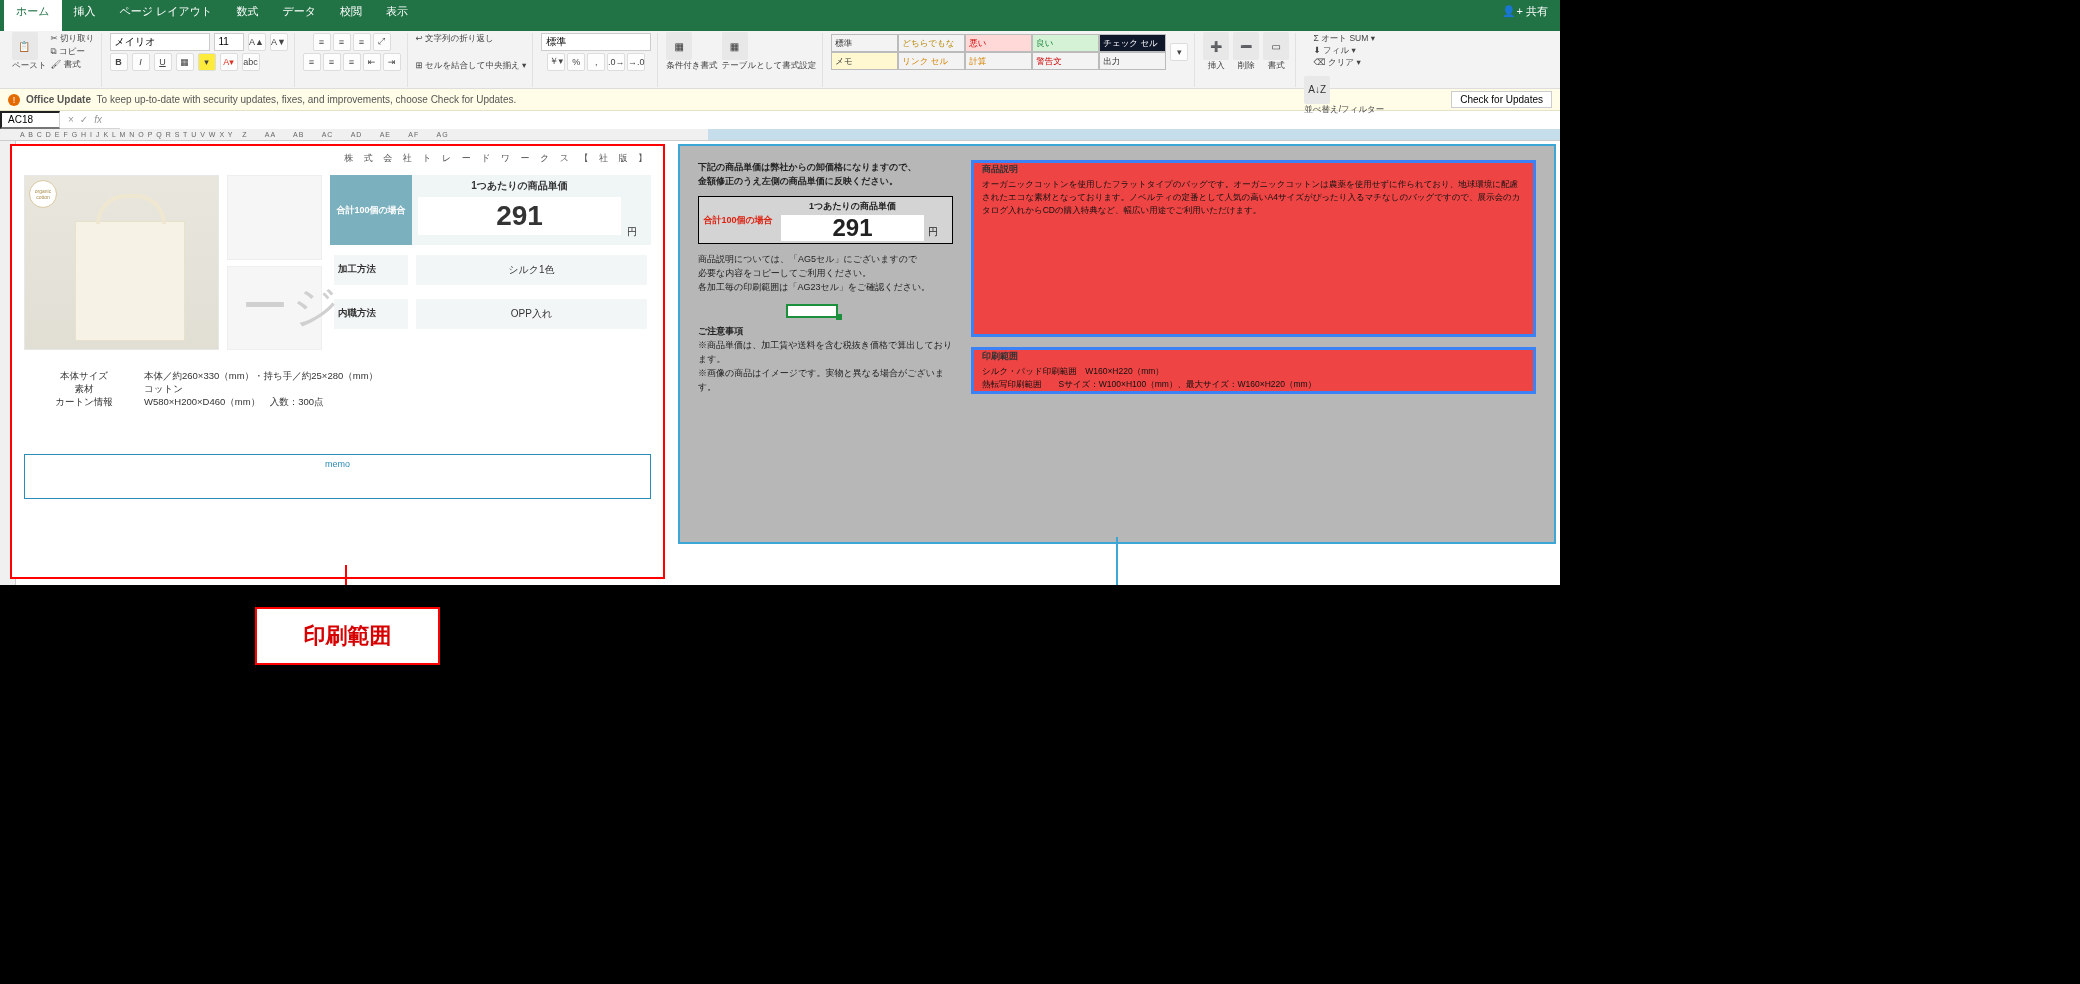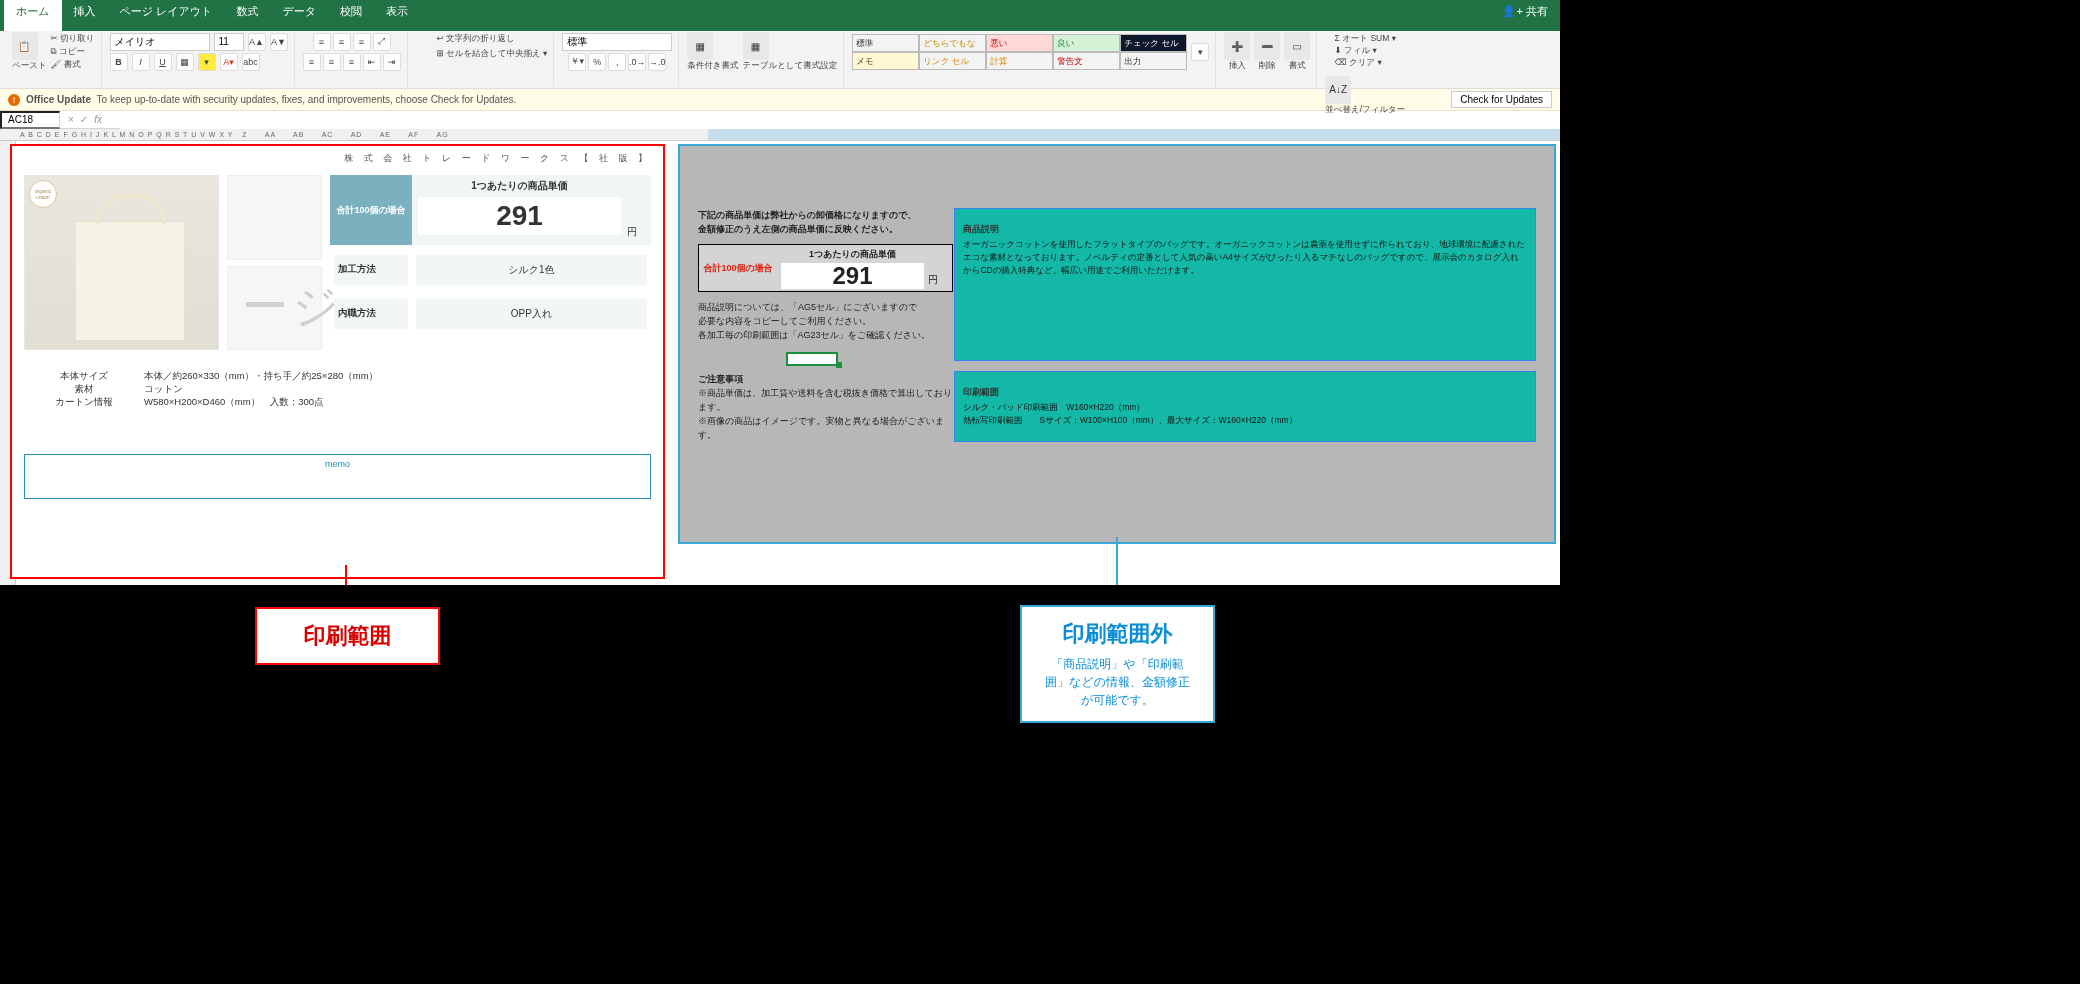--- a/index.html
+++ b/index.html
@@ -69,34 +69,34 @@
   .meta { margin-top:20px; font-size:9.5px; }
   .meta-row { display:flex; }
   .meta-row .mk { width:120px; text-align:center;}
   .meta-row .mv { flex:1; }
 
   .memo { margin-top:45px; border:1px solid #2b8bb9; height:45px; padding:4px 6px; font-size:9px; color:#2b8bb9;text-align:center;}
 
   
   .guide-area { position:absolute; left:678px; top:3px; right:4px; height:400px; background:#b7b7b7; border:2px solid #3ca6d6; padding:14px 18px 10px 18px;}
   .guide-title { color:#333; font-weight:bold; font-size:13px; text-decoration:underline; padding-bottom:6px;}
-  .guide-flex { display:flex; gap:1px;margin-top:48px; }
+  .guide-flex { display:flex; gap:18px; }
   .left-guide { width:255px; font-size:9px; line-height:14px; color:#222;}
   .gprice { border:1px solid #000; background:#d4d4d4; display:flex; height:48px; margin:8px 0;}
   .gp-left { width:78px; display:flex; align-items:center; justify-content:center; color:#d21; font-size:9px; font-weight:bold;}
   .gp-mid { flex:1; text-align:center; padding:2px 4px;}
   .gp-val { background:#fff; font-size:24px; font-weight:bold; line-height:26px; margin-top:2px;}
   .gp-yen { width:24px; display:flex; align-items:flex-end; font-size:10px; padding-bottom:4px;}
 
   .active-cell-mark { border:2px solid #1b8f3c; width:52px; height:14px; background:#fff; margin: -4px 0 6px 88px;}
   
   .active-cell-mark::after { content:""; display:block; width:6px; height:6px; background:#1b8f3c; position:relative; left:48px; top:8px;}
 
   .right-guide { flex:1; display:flex; flex-direction:column; gap:10px; }
-  .gbox { border:1px solid #3b82f6; background:#14b8a6; padding:14px 8px; font-size:9px; }
+  .gbox { border:3px solid #3b82f6; background:#ef4444; padding:0 8px; font-size:9px; }
   .gbox .hd { font-weight:bold; margin-bottom:2px;}
   .gbox .txt { font-size:8.5px; line-height:13px; color:#111;}
 
   
   .black { height:200px; background:#000; position:relative;}
   .callout { background:#fff; padding:12px 20px; position:absolute; text-align:center;}
   .c-red { border:2px solid #ff0000; color:#d60000; font-size:22px; font-weight:bold; left:255px; top:22px; width:185px;}
   .c-blue { border:2px solid #3ca6d6; left:1020px; top:20px; width:195px; }
   .c-blue .h { color:#0a8dd6; font-size:22px; font-weight:bold; margin-bottom:6px;}
   .c-blue .d { color:#0a8dd6; font-size:12px; line-height:18px;}
@@ -174,21 +174,21 @@
           <span class="btn">≡</span>
           <span class="btn">≡</span>
           <span class="btn">⇤</span>
           <span class="btn">⇥</span>
         </div>
       </div>
       <div class="grp-lbl"></div>
     </div>
 
     <div class="grp">
-      <div class="grp-body" style="flex-direction:column;gap:4px;align-items:flex-start;margin-left:21px;">
+      <div class="grp-body" style="flex-direction:column;gap:16px;align-items:flex-start;">
         <div class="mini">↩ <span>文字列の折り返し</span></div>
         <div class="mini">⊞ <span>セルを結合して中央揃え</span> ▾</div>
       </div>
       <div class="grp-lbl"></div>
     </div>
 
     <div class="grp">
       <div class="grp-body" style="flex-direction:column;gap:2px;">
         <input class="combo" style="width: 110px;" value="標準">
         <div style="display:flex;gap:2px;">
@@ -389,19 +389,15 @@
         </div>
       </div>
     </div>
   </div>
 
   <div class="leader-red"></div>
   <div class="leader-blue"></div>
 
   <div class="black">
     <div class="callout c-red">印刷範囲</div>
-    <div class="callout c-blue">
-      <div class="h">印刷範囲外</div>
-      <div class="d">「商品説明」や「印刷範囲」などの情報、金額修正が可能です。</div>
-    </div>
   </div>
 
 </div>
 
 </body></html>

